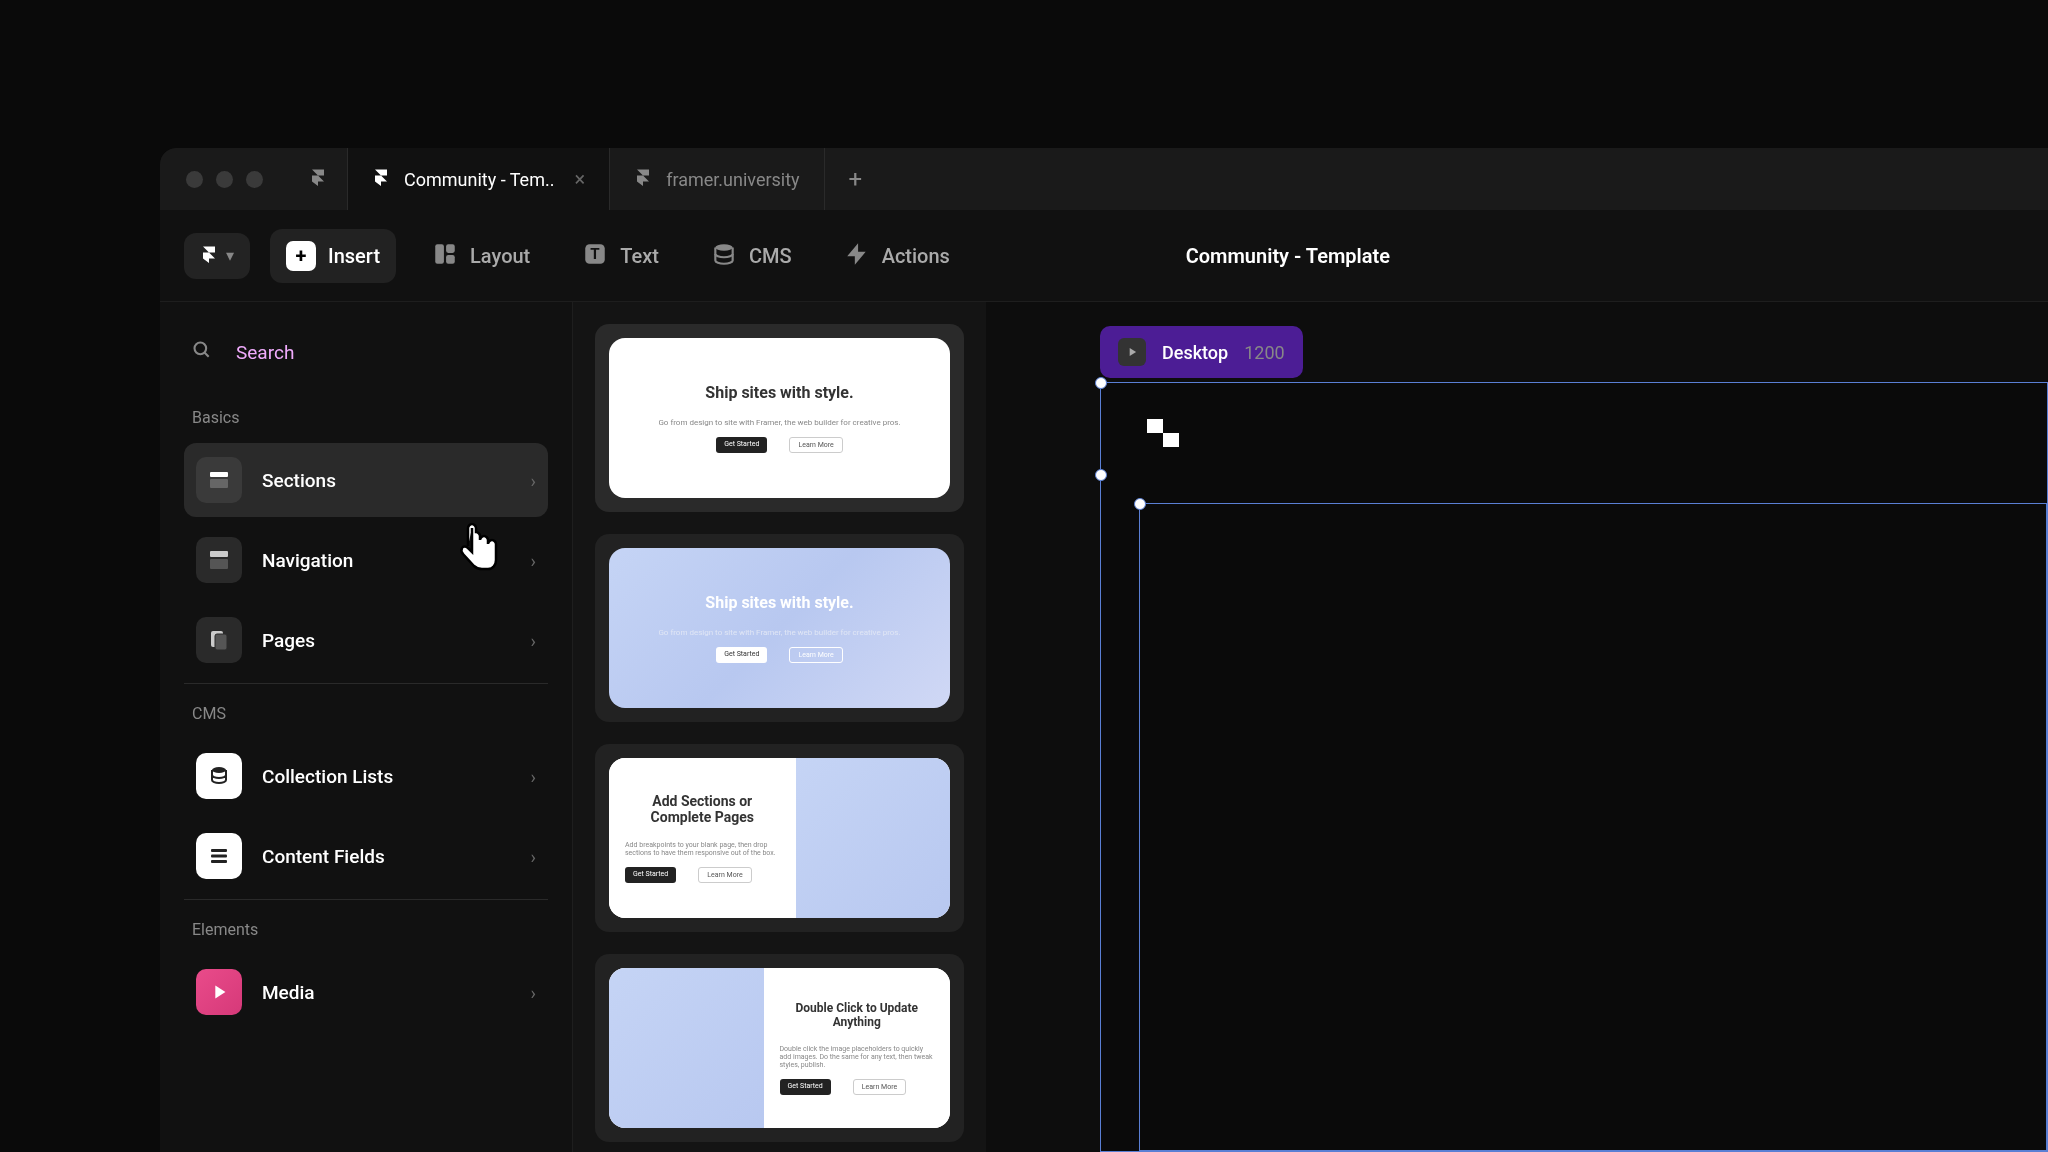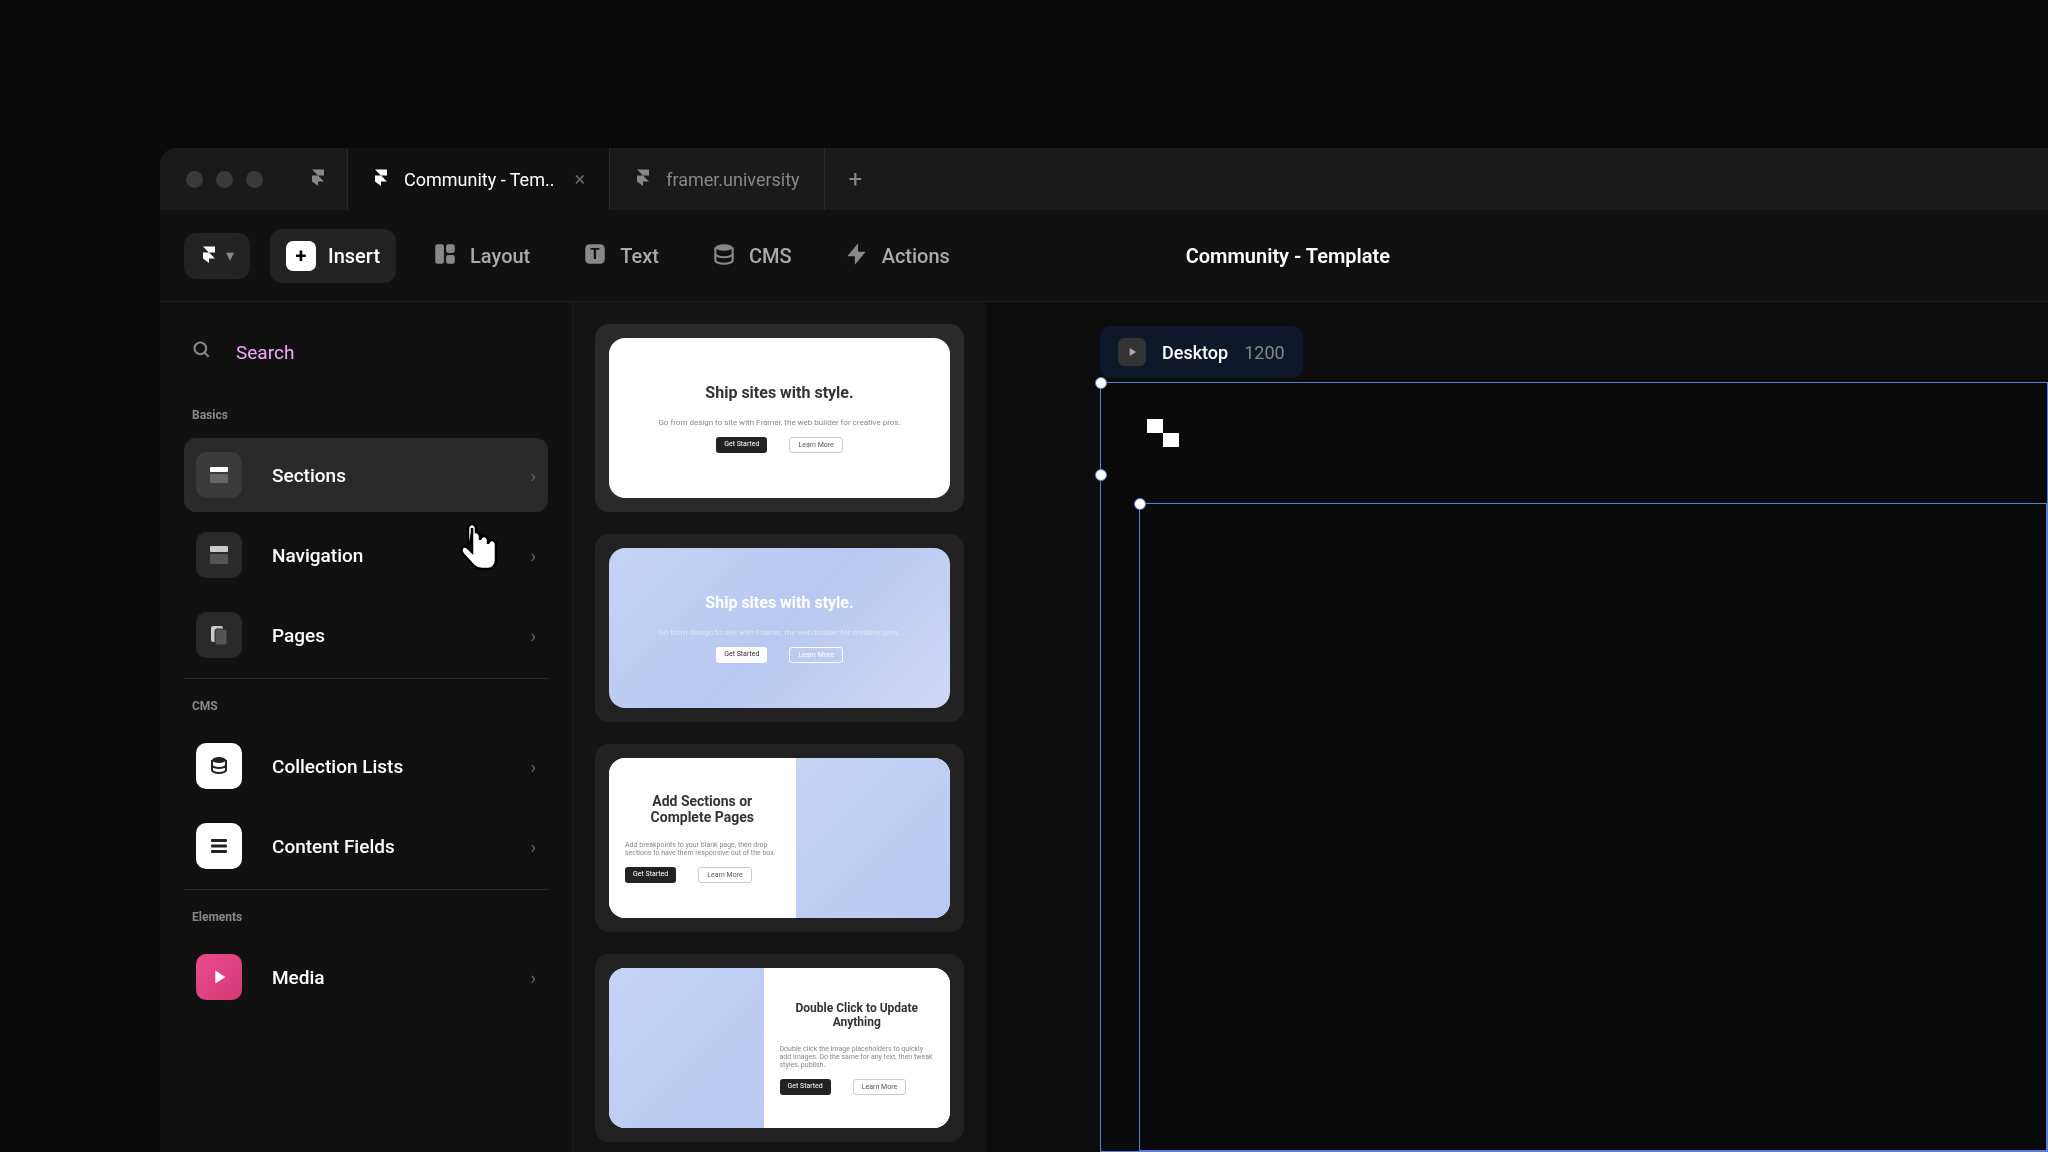--- a/index.html
+++ b/index.html
@@ -160,34 +160,34 @@
     }
     .search-row {
       display: flex;
       align-items: center;
       gap: 24px;
       padding: 14px 8px;
       color: #f0abfc;
       margin-bottom: 20px;
     }
     .section-header {
-      font-size: 12px;
-      font-weight: 700;
+      font-size: 16px;
+      font-weight: 400;
       color: #888;
       padding: 20px 8px 16px;
       border-top: 1px solid #2a2a2a;
     }
     .section-header.first {
       border-top: none;
       padding-top: 10px;
     }
     .sidebar-item {
       display: flex;
       align-items: center;
-      gap: 30px;
+      gap: 20px;
       padding: 14px 12px;
       border-radius: 12px;
       cursor: pointer;
       color: #fff;
       margin-bottom: 6px;
     }
     .sidebar-item.active {
       background: #2a2a2a;
     }
     .sidebar-item .item-icon {
@@ -297,21 +297,21 @@
       flex: 1;
       background: #0d0d0d;
       padding: 24px 0 0 30px;
       position: relative;
       overflow: hidden;
     }
     .canvas-toolbar {
       display: flex;
       align-items: center;
       gap: 16px;
-      background: #0f172a;
+      background: #4c1d95;
       border-radius: 10px;
       padding: 12px 18px;
       width: fit-content;
       margin-left: 84px;
       margin-bottom: 20px;
     }
     .play-icon {
       width: 28px;
       height: 28px;
       background: #333;

